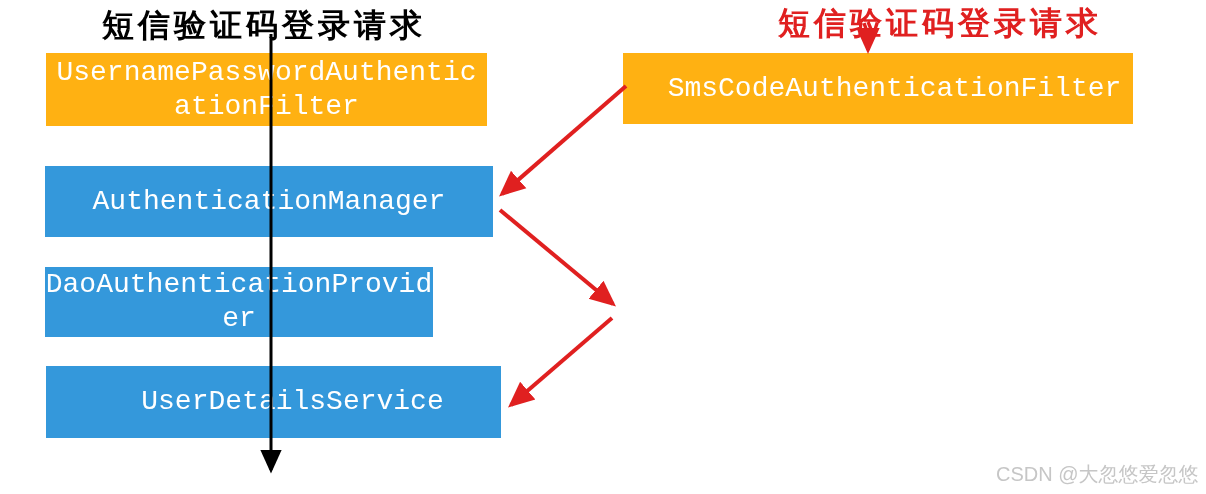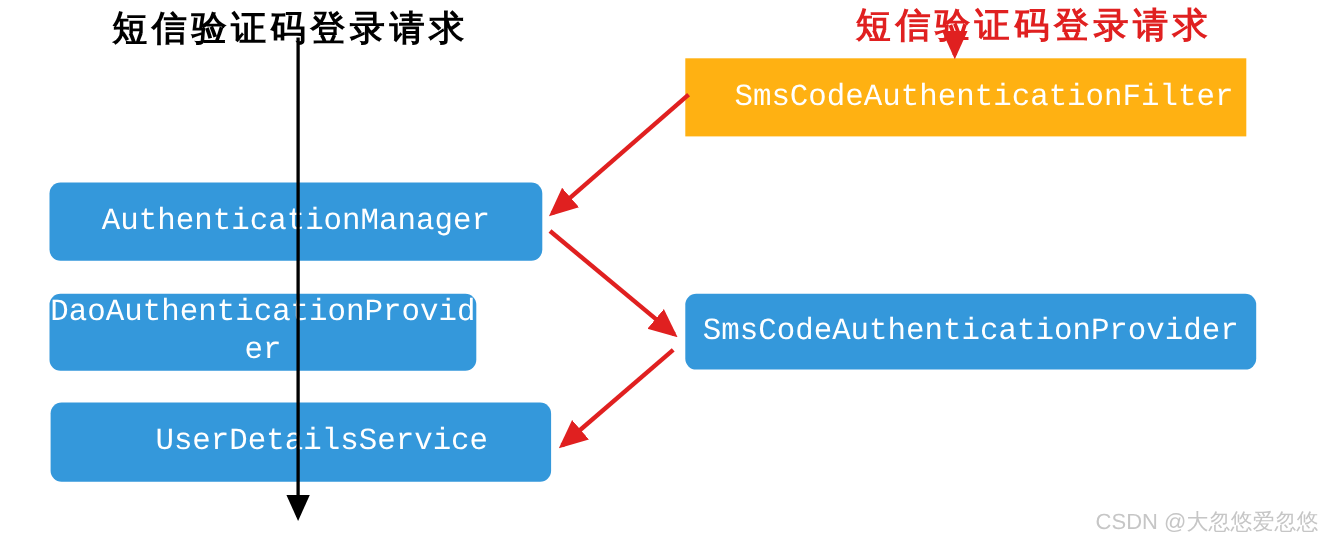--- a/index.html
+++ b/index.html
@@ -31,21 +31,21 @@
     text-align: center;
     color: var(--box_text, #fff);
     font-family: "Liberation Mono", "DejaVu Sans Mono", monospace;
     font-size: 28px;
     line-height: 34px;
     box-sizing: border-box;
     z-index: 1;
   }
   .box .box-label { word-break: break-all; }
   .box.orange { background: var(--orange, #FFB112); padding-left: 33px; }
-  .box.blue   { background: var(--blue, #3498DB); border-radius: 10px; }
+  .box.blue   { background: var(--blue, #3498DB); }
 
   #box-upaf { left: 46px;  top: 53px;  width: 441px; height: 73px; padding: 0 8px; }
   #box-am   { left: 45px;  top: 166px; width: 448px; height: 71px; }
   #box-dap  { left: 45px;  top: 267px; width: 388px; height: 70px; }
   #box-uds  { left: 46px;  top: 366px; width: 455px; height: 72px; padding-left: 38px; }
   #box-scaf { left: 623px; top: 53px;  width: 510px; height: 71px; }
   #box-scap { left: 623px; top: 267px; width: 519px; height: 69px; }
 
   #arrow-layer {
     position: absolute;
@@ -70,40 +70,40 @@
 </style>
 </head>
 <body>
 
 <div id="canvas">
 
   <div id="title-left" class="flow-title">短信验证码登录请求</div>
 
   <div id="title-right" class="flow-title">短信验证码登录请求</div>
 
+  <div id="box-upaf" class="box orange">
+    <span class="box-label">UsernamePasswordAuthenticationFilter</span>
+  </div>
 
   <div id="box-am" class="box blue">
     <span class="box-label">AuthenticationManager</span>
   </div>
 
   <div id="box-dap" class="box blue">
     <span class="box-label">DaoAuthenticationProvider</span>
   </div>
 
   <div id="box-uds" class="box blue">
     <span class="box-label">UserDetailsService</span>
   </div>
 
   <div id="box-scaf" class="box orange">
     <span class="box-label">SmsCodeAuthenticationFilter</span>
   </div>
 
-  <div id="box-scap" class="box blue">
-    <span class="box-label">SmsCodeAuthenticationProvider</span>
-  </div>
 
   <svg id="arrow-layer" viewBox="0 0 1206 494" xmlns="http://www.w3.org/2000/svg">
     <defs>
       <marker id="marker-black" viewBox="0 0 10 10" refX="8.5" refY="5" markerWidth="8" markerHeight="8" orient="auto-start-reverse">
         <path d="M0,0.5 L10,5 L0,9.5 z"></path>
       </marker>
       <marker id="marker-red" viewBox="0 0 10 10" refX="8.5" refY="5" markerWidth="6.5" markerHeight="6.5" orient="auto-start-reverse">
         <path d="M0,0.5 L10,5 L0,9.5 z"></path>
       </marker>
     </defs>

